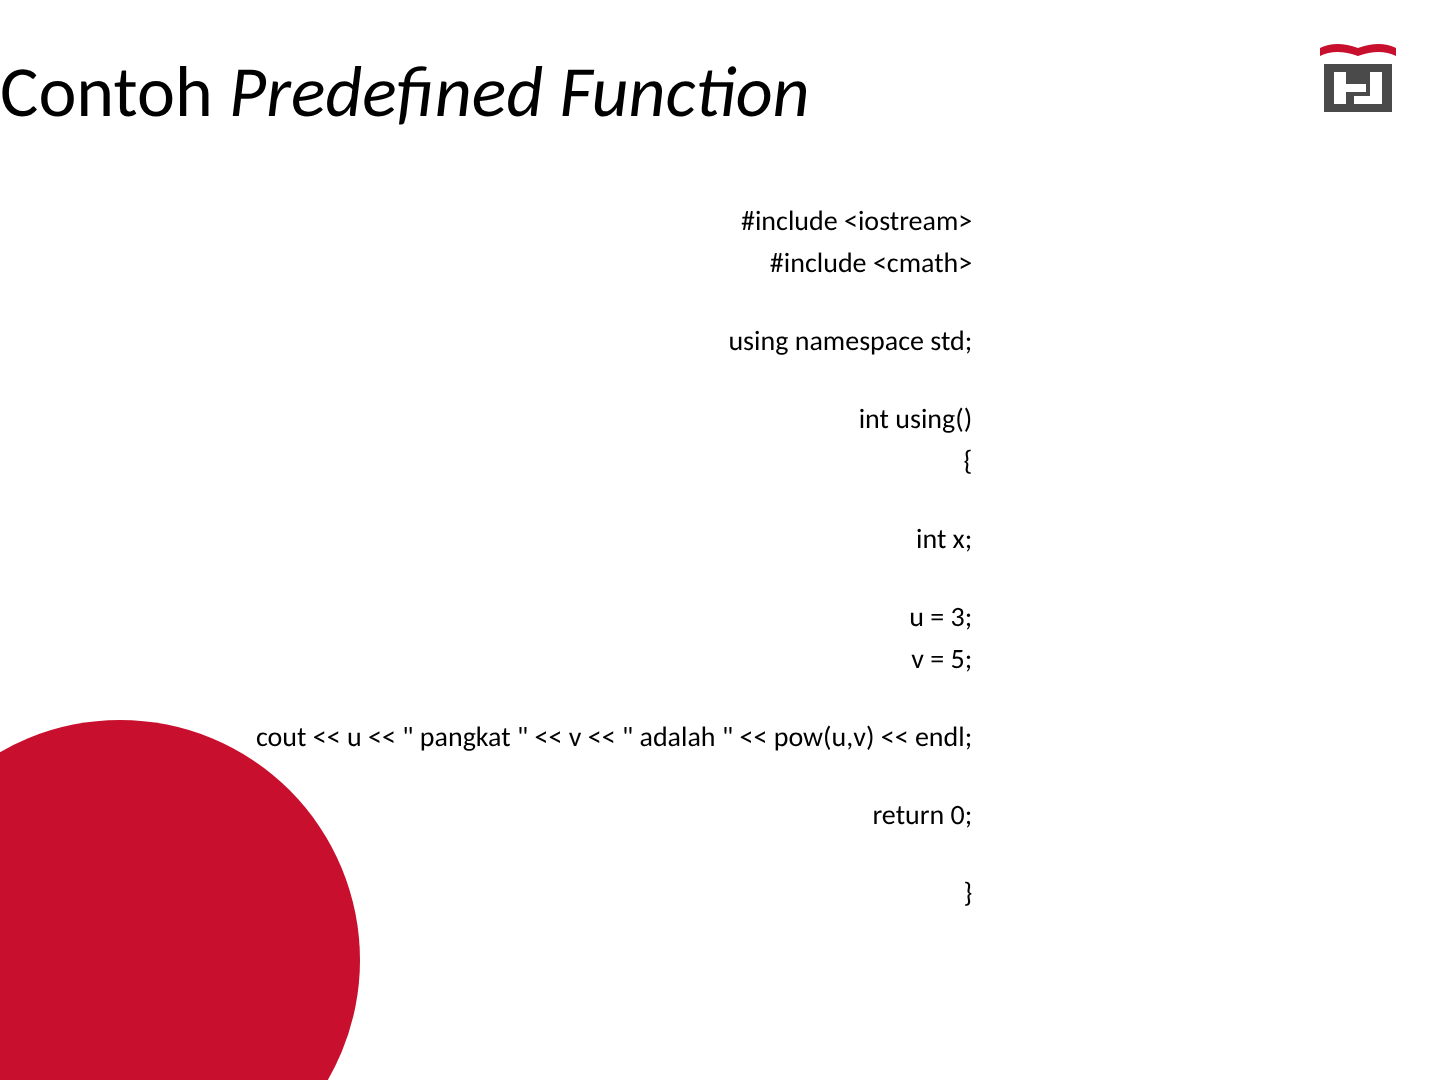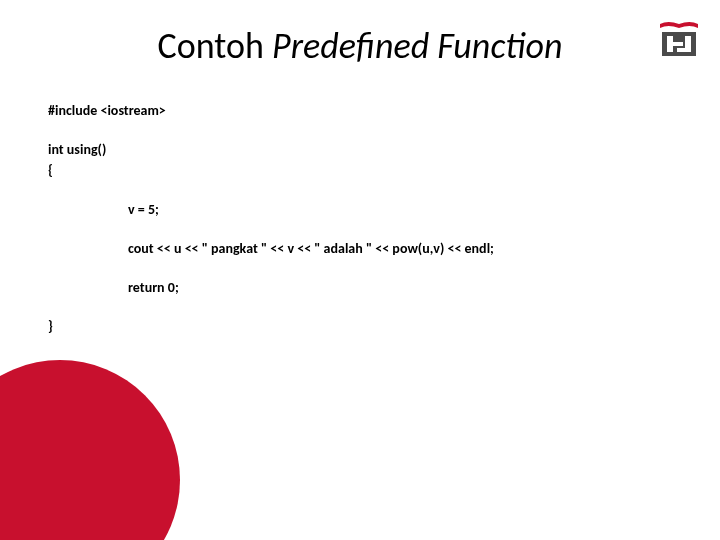--- a/index.html
+++ b/index.html
@@ -9,35 +9,36 @@
       background: #fff;
       font-family: Calibri, Arial, sans-serif;
       position: relative;
       overflow: hidden;
     }
     .title {
       position: absolute;
       top: 24px;
       left: 0;
       width: 100%;
-      text-align: center;
+      text-align: left;
       font-size: 36px;
       color: #000;
       font-weight: 400;
     }
     .title .normal { font-style: normal; }
     .title .italic { font-style: italic; }
     .content {
       position: absolute;
       top: 100px;
       left: 48px;
       font-size: 14px;
       line-height: 1.5;
       color: #000;
-      font-weight: 700;
+      font-weight: 400;
+      text-align: right;
     }
     .content .line { white-space: pre; }
     .content .block { margin-bottom: 18px; }
     .indent { padding-left: 80px; }
     .logo {
       position: absolute;
       top: 18px;
       right: 18px;
       width: 46px;
     }
@@ -65,28 +66,34 @@
     <rect x="11" y="18" width="6" height="16" fill="#fff"></rect>
     <rect x="11" y="24" width="16" height="4" fill="#fff"></rect>
     <rect x="29" y="18" width="6" height="16" fill="#fff"></rect>
     <rect x="21" y="30" width="14" height="4" fill="#fff"></rect>
   </svg>
 </div>
 
 <div class="content">
   <div class="block">
     <div class="line">#include &lt;iostream&gt;</div>
+    <div class="line">#include &lt;cmath&gt;</div>
+  </div>
+  <div class="block">
+    <div class="line">using namespace std;</div>
   </div>
   <div class="block">
     <div class="line">int using()</div>
     <div class="line">{</div>
   </div>
   <div class="block indent">
+    <div class="line">int x;</div>
   </div>
   <div class="block indent">
+    <div class="line">u = 3;</div>
     <div class="line">v = 5;</div>
   </div>
   <div class="block indent">
     <div class="line">cout &lt;&lt; u &lt;&lt; " pangkat " &lt;&lt; v &lt;&lt; " adalah " &lt;&lt; pow(u,v) &lt;&lt; endl;</div>
   </div>
   <div class="block indent">
     <div class="line">return 0;</div>
   </div>
   <div class="line">}</div>
 </div>

